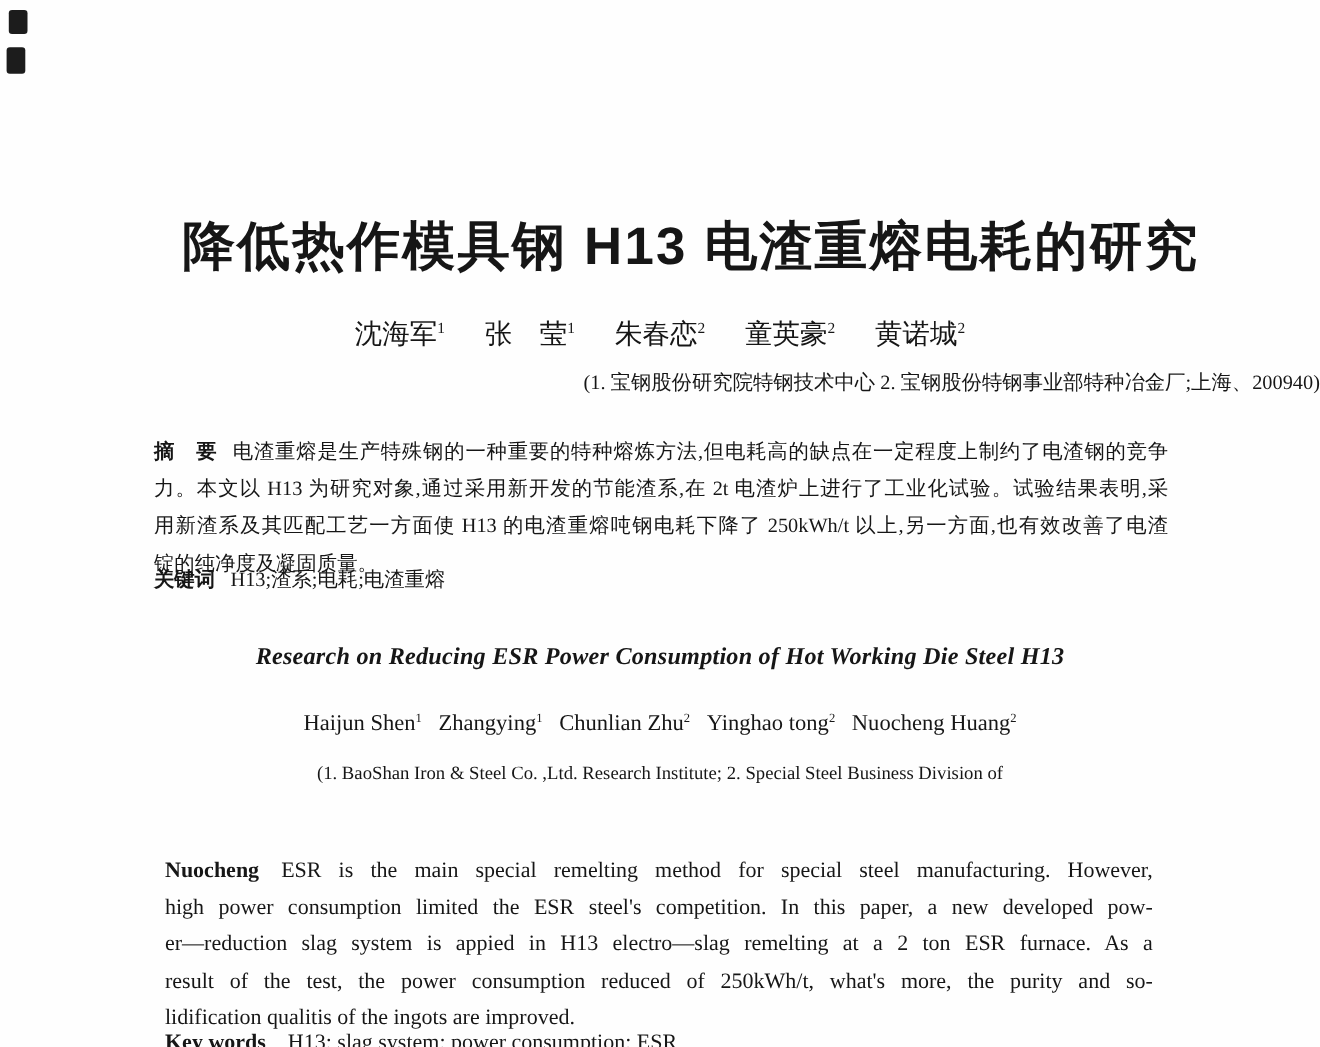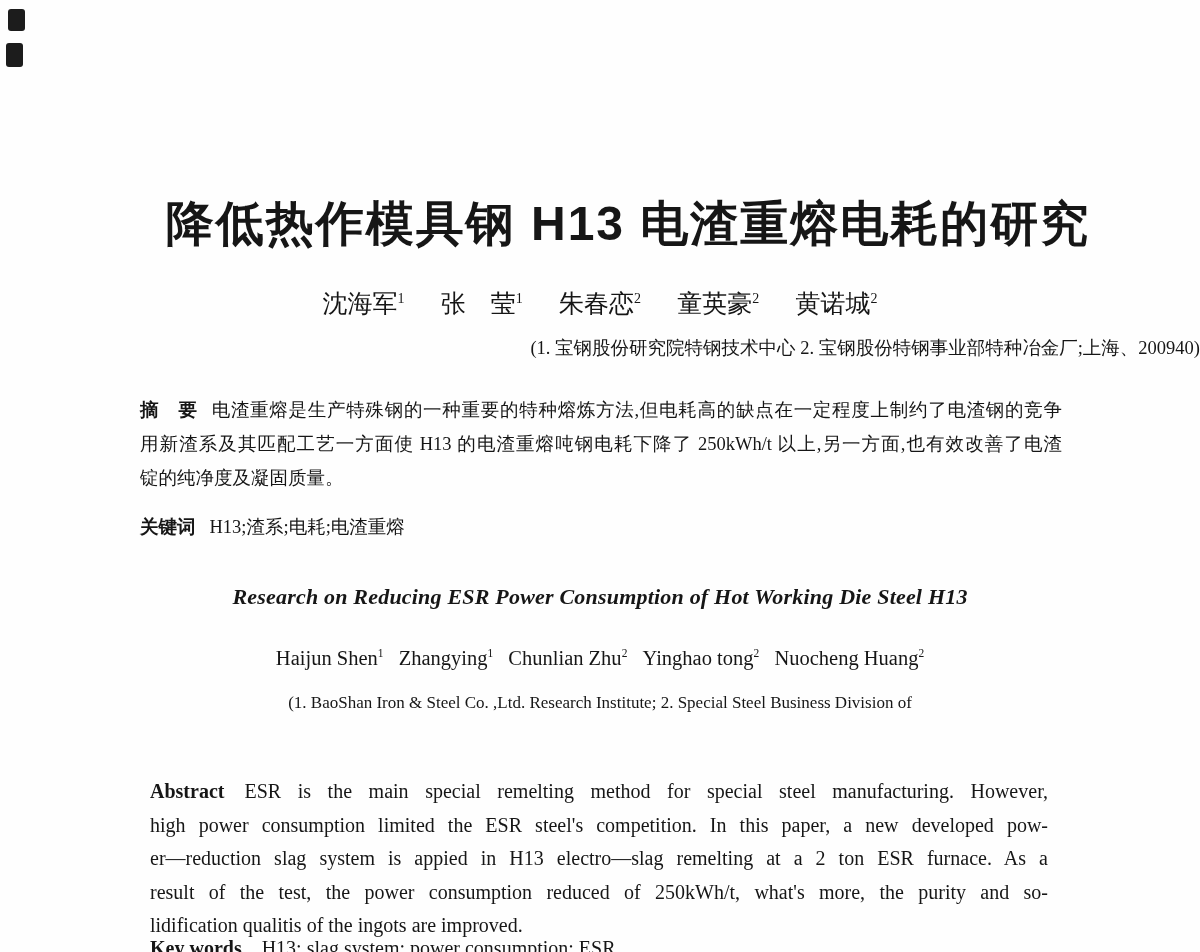--- a/index.html
+++ b/index.html
@@ -53,20 +53,21 @@
     <span class="author"><span>张　莹</span><sup>1</sup></span>
     <span class="author"><span>朱春恋</span><sup>2</sup></span>
     <span class="author"><span>童英豪</span><sup>2</sup></span>
     <span class="author"><span>黄诺城</span><sup>2</sup></span>
   </div>
 
   <div class="affil-cn">(1. 宝钢股份研究院特钢技术中心 2. 宝钢股份特钢事业部特种冶金厂;上海、200940)</div>
 
   <div class="abs-cn">
     <div class="jl"><b class="cn-label">摘　要</b><span>电渣重熔是生产特殊钢的一种重要的特种熔炼方法,但电耗高的缺点在一定程度上制约了电渣钢的竞争</span></div>
+    <div class="jl">力。本文以 H13 为研究对象,通过采用新开发的节能渣系,在 2t 电渣炉上进行了工业化试验。试验结果表明,采</div>
     <div class="jl">用新渣系及其匹配工艺一方面使 H13 的电渣重熔吨钢电耗下降了 250kWh/t 以上,另一方面,也有效改善了电渣</div>
     <div>锭的纯净度及凝固质量。</div>
   </div>
 
   <div class="kw-cn">
     <b class="cn-label">关键词</b><span>H13;渣系;电耗;电渣重熔</span>
   </div>
 
   <h2 class="title-en">Research on Reducing ESR Power Consumption of Hot Working Die Steel H13</h2>
 
@@ -76,21 +77,21 @@
     <span class="author"><span>Chunlian Zhu</span><sup>2</sup></span>
     <span class="author"><span>Yinghao tong</span><sup>2</sup></span>
     <span class="author"><span>Nuocheng Huang</span><sup>2</sup></span>
   </div>
 
   <div class="affil-en">
     <div>(1. BaoShan Iron &amp; Steel Co. ,Ltd. Research Institute; 2. Special Steel Business Division of</div>
   </div>
 
   <div class="abs-en">
-    <div class="jl"><span class="en-label">Abstract</span><span>ESR is the main special remelting method for special steel manufacturing. However,</span></div>
+    <div class="jl"><span class="en-label">Nuocheng</span><span>ESR is the main special remelting method for special steel manufacturing. However,</span></div>
     <div class="jl">high power consumption limited the ESR steel's competition. In this paper, a new developed pow-</div>
     <div class="jl">er—reduction slag system is appied in H13 electro—slag remelting at a 2 ton ESR furnace. As a</div>
     <div class="jl">result of the test, the power consumption reduced of 250kWh/t, what's more, the purity and so-</div>
     <div>lidification qualitis of the ingots are improved.</div>
   </div>
 
   <div class="kw-en">
     <span class="en-label">Key words</span><span>H13; slag system; power consumption; ESR</span>
   </div>
 

